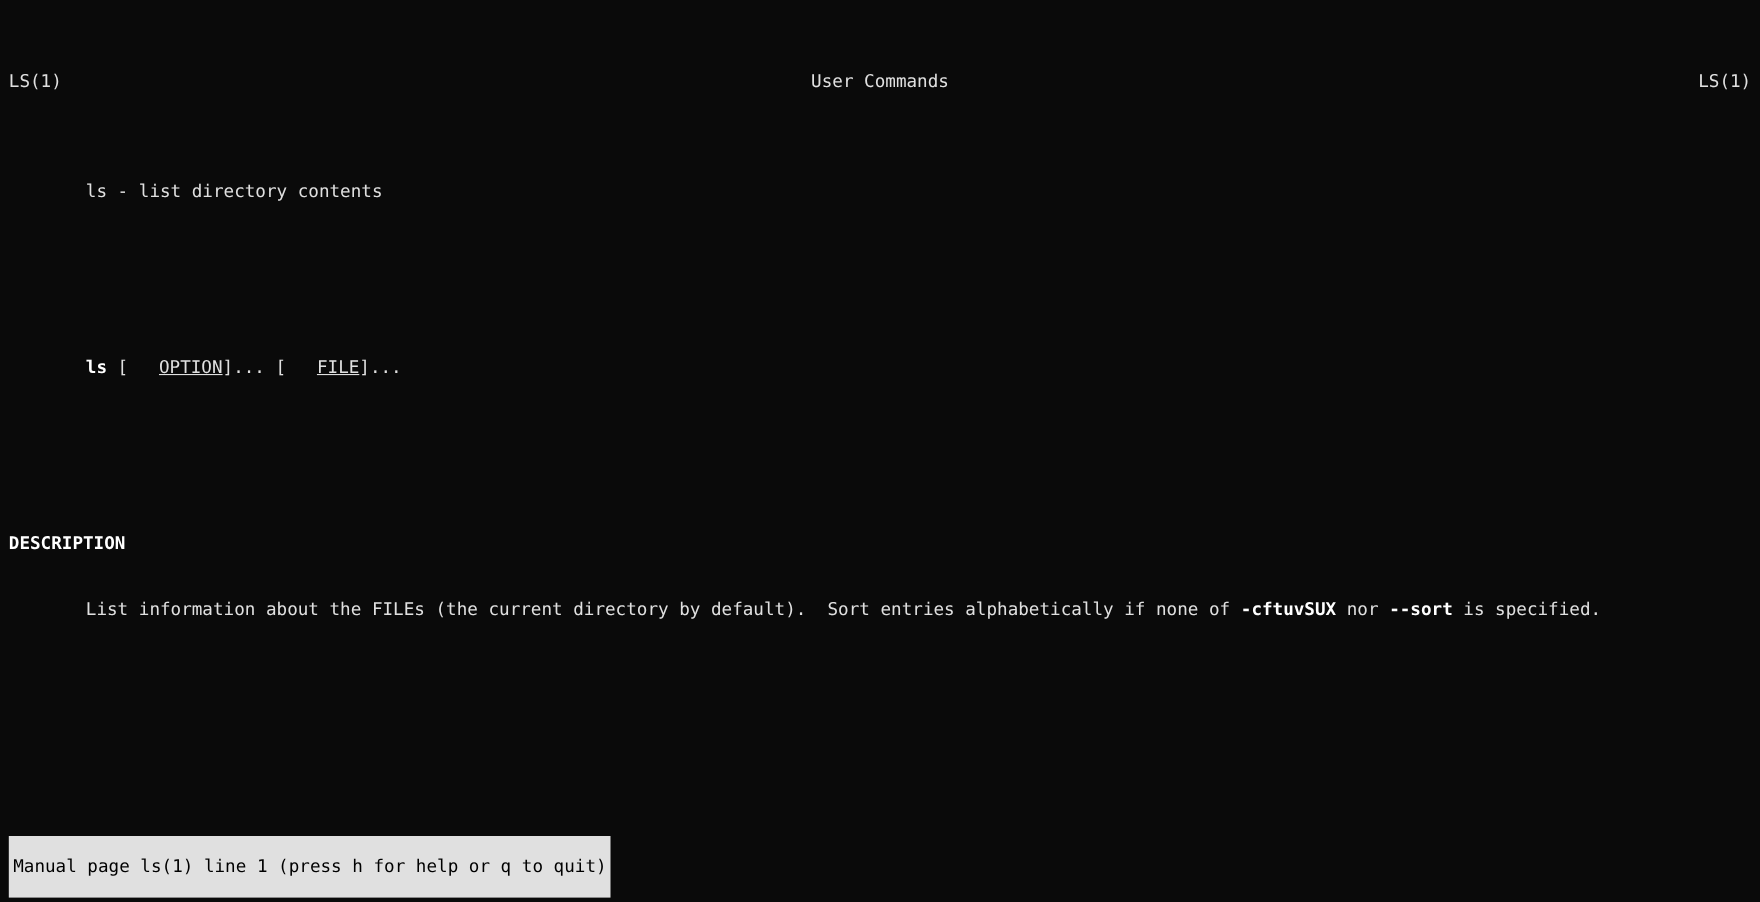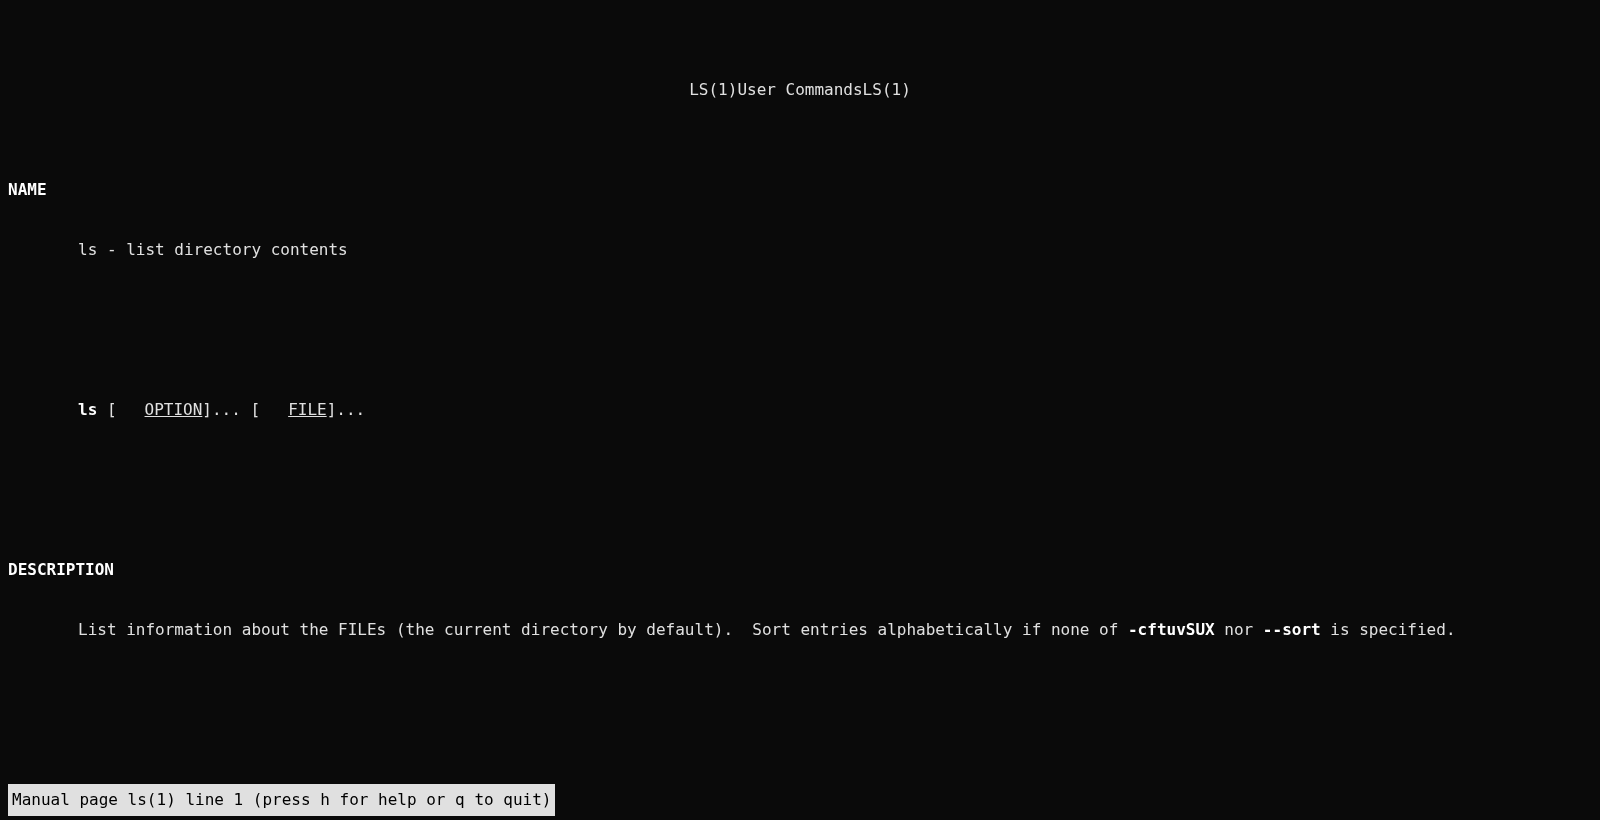--- a/index.html
+++ b/index.html
@@ -17,24 +17,23 @@
       height: 820px;
       overflow: hidden;
       position: relative;
     }
     .manpage {
       padding: 4px 8px;
       white-space: pre;
     }
     .header-line {
       display: flex;
-      justify-content: center;
+      justify-content: space-between;
       width: 100%;
       margin-bottom: 20px;
-      margin-top: 16px;
     }
     .section-heading {
       font-weight: bold;
       color: #ffffff;
     }
     .bold {
       font-weight: bold;
       color: #ffffff;
       text-align: right;
     }
@@ -47,37 +46,36 @@
     }
     .blank-line {
       height: 20px;
     }
     .status-bar {
       position: absolute;
       bottom: 4px;
       left: 8px;
       background-color: #e0e0e0;
       color: #000000;
-      padding: 6px 4px;
+      padding: 18px 4px;
       font-family: inherit;
       font-size: inherit;
     }
   </style>
 </head>
 <body>
 
 <div class="manpage">
 
   <div class="header-line">
     <span>LS(1)</span>
     <span>User Commands</span>
     <span>LS(1)</span>
   </div>
 
-  <div class="section-heading">NAME</div>
   <div class="indent-1">ls - list directory contents</div>
 
   <div class="blank-line"></div>
 
   <div class="indent-1"><span class="bold">ls</span> [<span class="underline">OPTION</span>]... [<span class="underline">FILE</span>]...</div>
 
   <div class="blank-line"></div>
 
   <div class="section-heading">DESCRIPTION</div>
   <div class="indent-1"><span>List information about the FILEs (the current directory by default).  Sort entries alphabetically if none of </span><span class="bold">-cftuvSUX</span><span> nor </span><span class="bold">--sort</span><span> is specified.</span></div>

